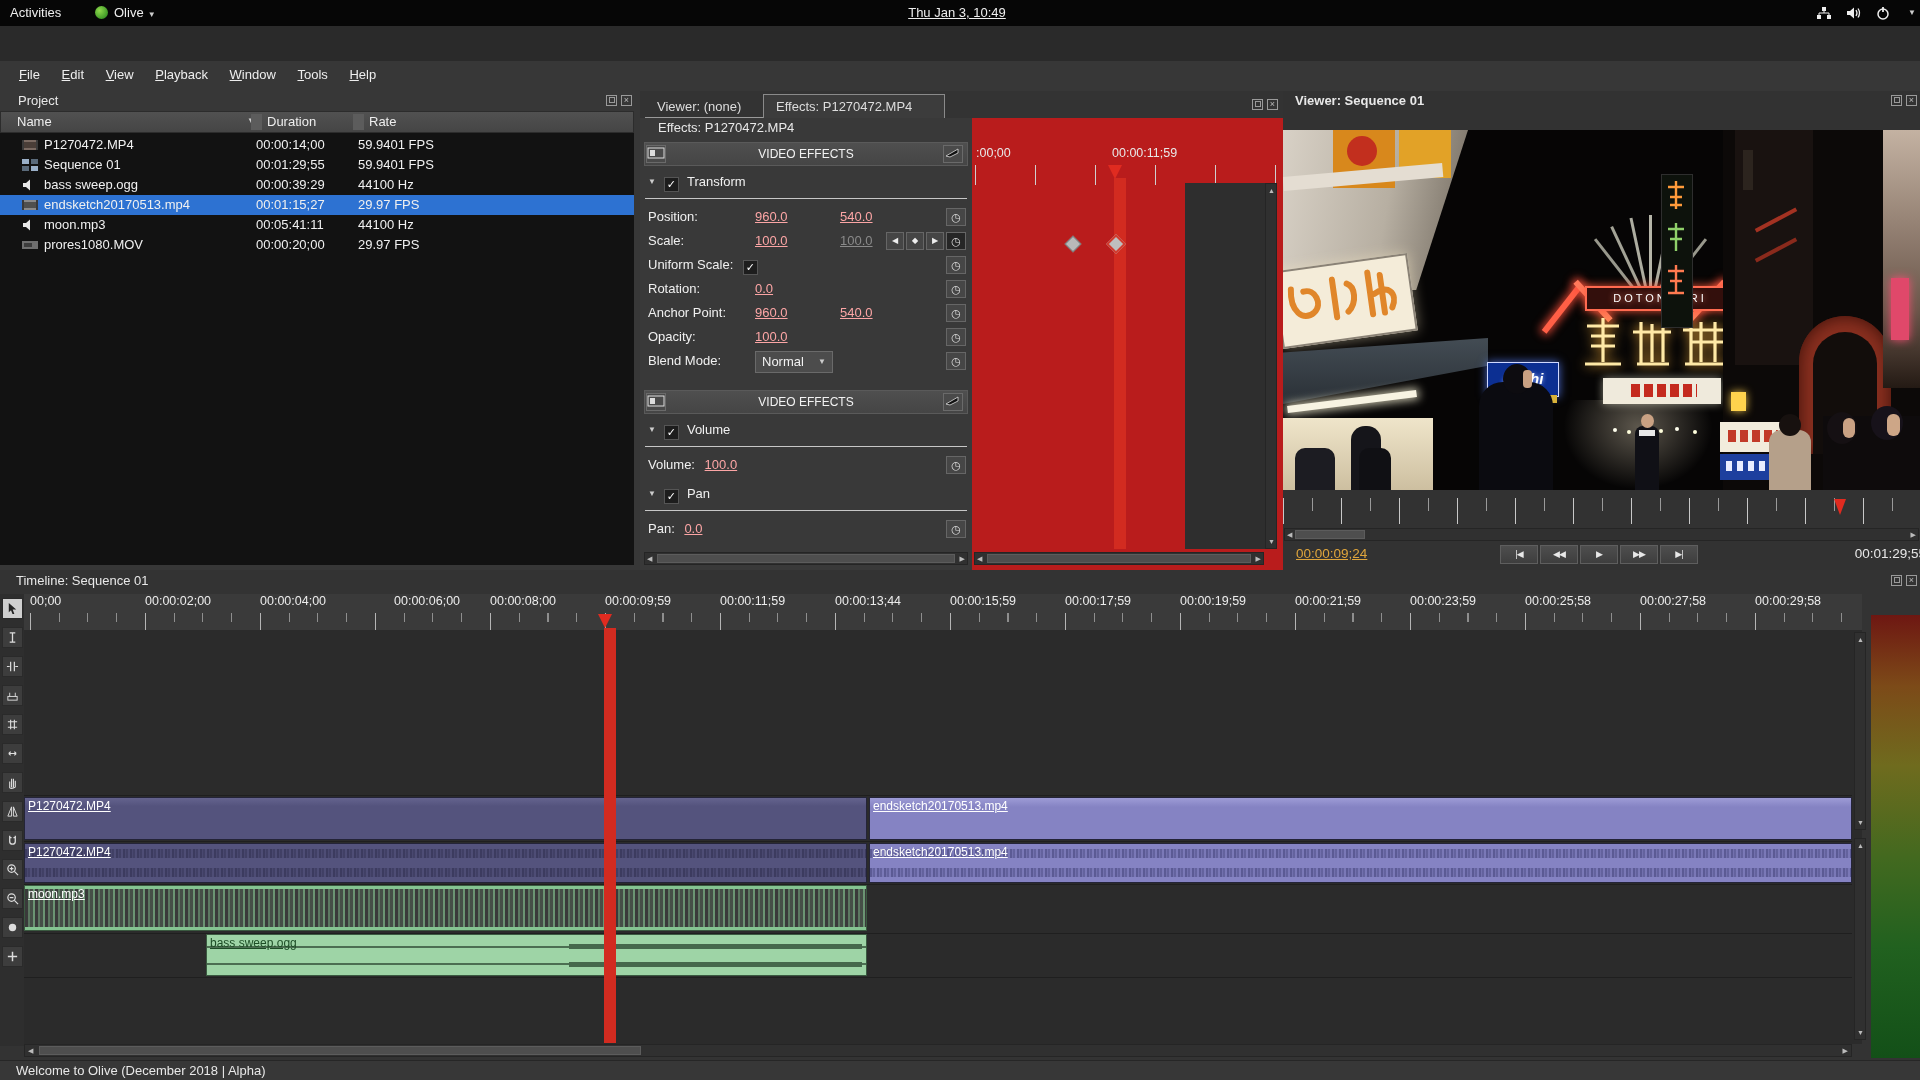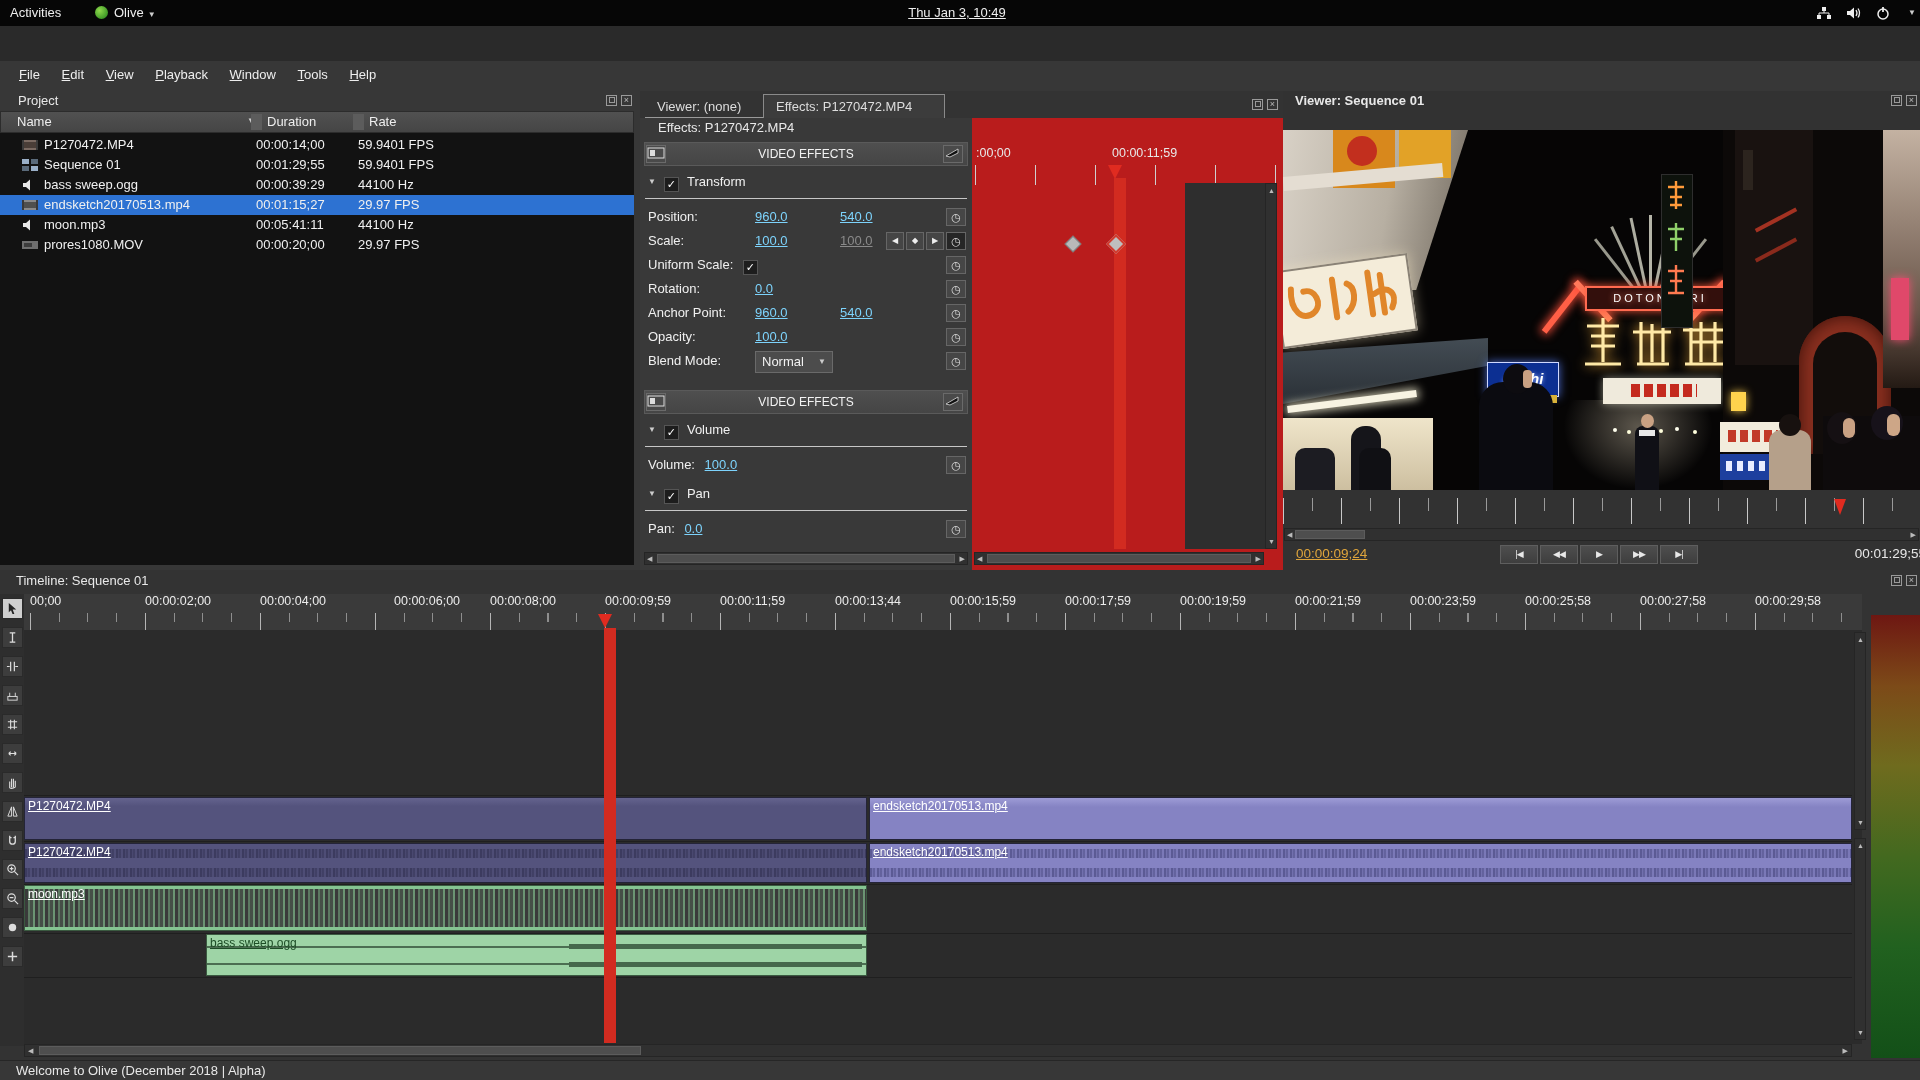--- a/index.html
+++ b/index.html
@@ -53,21 +53,21 @@
   #effects{left:640px;top:118px;width:332px;height:452px;background:#393939;}
   .fxbar{position:absolute;left:4px;width:324px;height:24px;background:linear-gradient(#4f4f4f,#454545);
     border:1px solid #5a5a5a;box-sizing:border-box;text-align:center;line-height:22px;font-size:12px;color:#f2f2f2;}
   .fxbtn{position:absolute;top:2px;width:20px;height:18px;background:#4a4a4a;border:1px solid #6a6a6a;box-sizing:border-box;}
   .sect{position:absolute;left:8px;font-size:13px;color:#f0f0f0;}
   .tri{font-size:8px;color:#ccc;margin-right:8px;vertical-align:2px;}
   .chk{display:inline-block;width:13px;height:13px;background:#1d1d1d;border:1px solid #555;
     color:#fff;font-size:11px;line-height:13px;text-align:center;vertical-align:-2px;margin-right:8px;}
   .hr{position:absolute;left:5px;width:322px;height:0;border-top:1px solid #e0e0e0;opacity:.85;}
   .fxrow{position:absolute;left:8px;height:22px;line-height:22px;font-size:13px;color:#f0f0f0;white-space:nowrap;}
-  .val{color:#7dd3fc;text-decoration:underline;}
+  .val{color:#fca5a5;text-decoration:underline;}
   .val.dim{color:#8a8a8a;}
   .fxv1{position:absolute;left:107px;}
   .fxv2{position:absolute;left:192px;}
   .clockbtn{position:absolute;left:298px;width:20px;height:18px;top:2px;background:#464646;border:1px solid #666;
     box-sizing:border-box;color:#ddd;font-size:11px;line-height:16px;text-align:center;}
   .clockbtn.on{background:#262626;}
   .kfnav{position:absolute;top:2px;width:18px;height:18px;background:#454545;border:1px solid #666;
     box-sizing:border-box;color:#eee;font-size:8px;line-height:16px;text-align:center;}
   .dropdown{display:inline-block;min-width:64px;height:20px;background:#4c4c4c;border:1px solid #6a6a6a;
     line-height:19px;padding:0 6px;color:#f2f2f2;}

